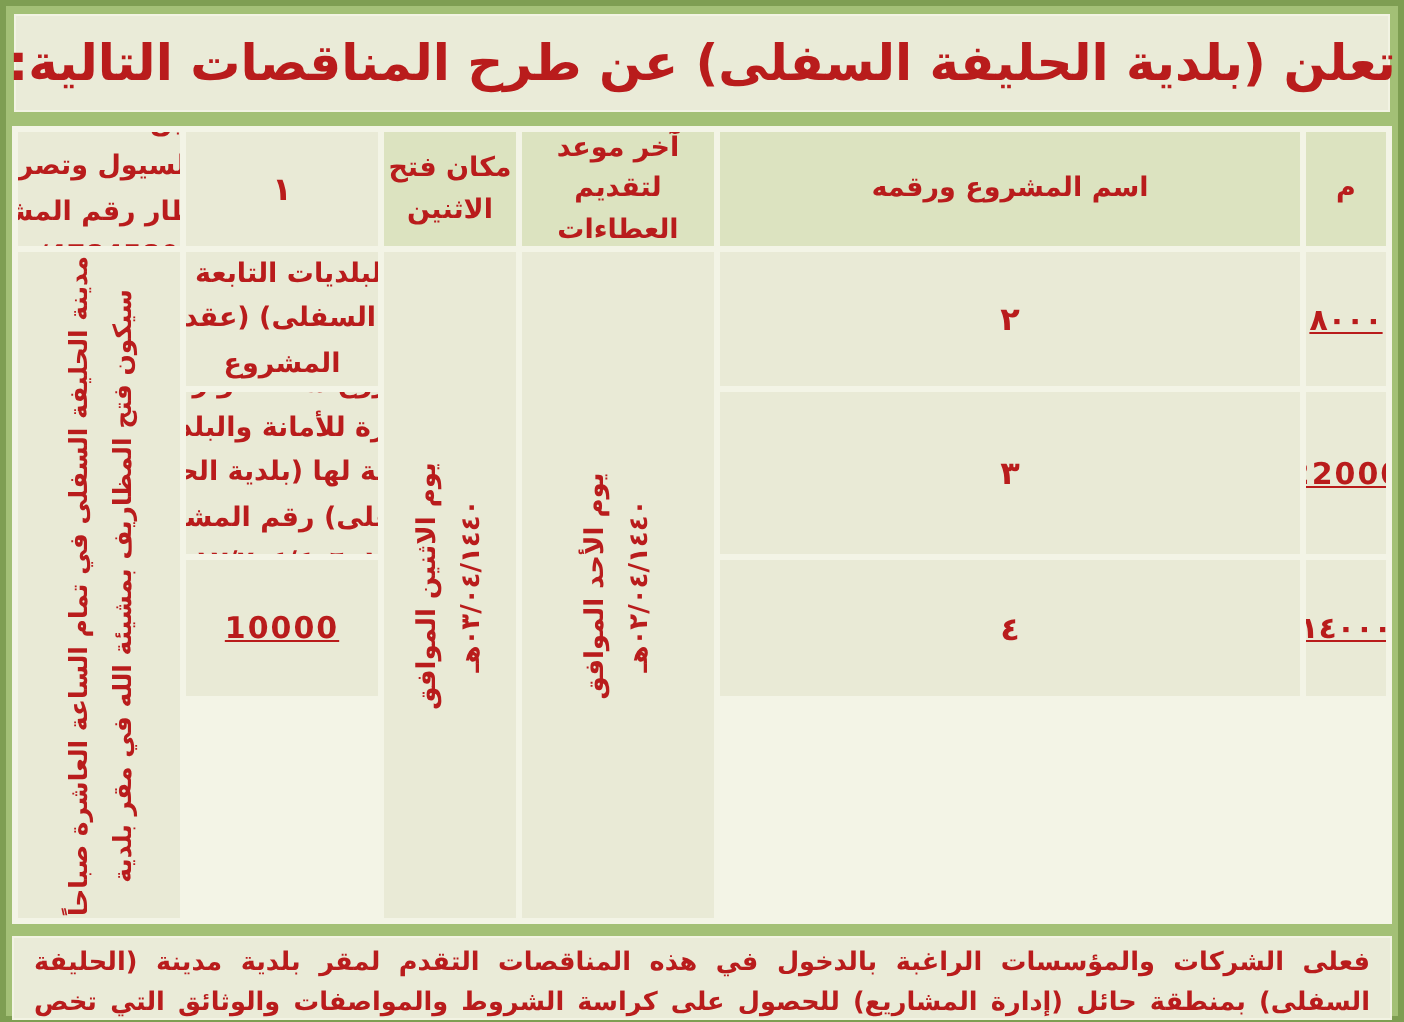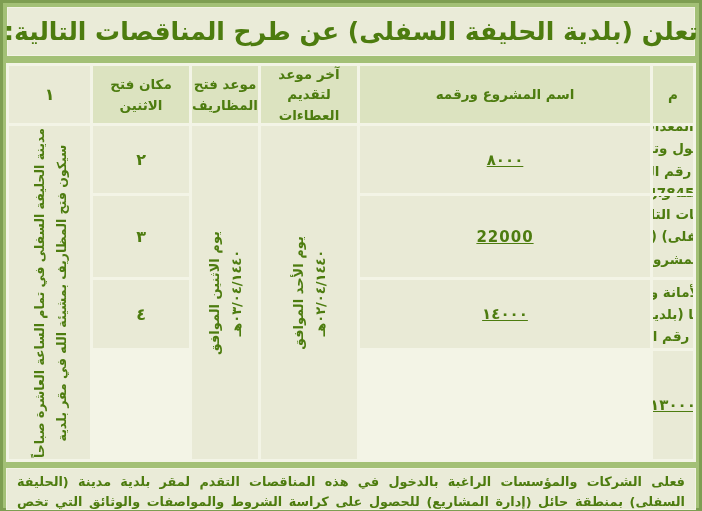--- a/index.html
+++ b/index.html
@@ -1,20 +1,20 @@
 <!DOCTYPE html>
 <html lang="ar" dir="rtl"><head>
 <meta charset="utf-8">
 <style>
   html,body { margin:0; padding:0; }
   body { font-family:"DejaVu Sans", sans-serif; }
   .page {
     position:relative; width:702px; height:511px; box-sizing:border-box;
     background:#a3c076; border:3px solid #7e9e52; padding:3px;
-    direction:rtl; color:#4d7c0f;
+    direction:rtl; color:#b91c1c;
   }
   .title-bar {
     background:#eaebd8; height:47px; margin:1px 1px 0 1px;
     display:flex; align-items:center; justify-content:center;
     border:1px solid #f2f3e3;
   }
   .title-bar .t {
     font-size:25px; font-weight:bold; letter-spacing:-0.5px; white-space:nowrap;
   }
   .grid {
@@ -59,21 +59,20 @@
 
   <div class="title-bar">
     <div class="t">تعلن (بلدية الحليفة السفلى) عن طرح المناقصات التالية:</div>
   </div>
 
   <div class="grid">
 
     <div class="cell hcell">م</div>
     <div class="cell hcell">اسم المشروع ورقمه</div>
     <div class="cell hcell">آخر موعد لتقديم العطاءات</div>
-    <div class="cell hcell">موعد فتح المظاريف</div>
     <div class="cell hcell">مكان فتح الاثنين</div>
 
     <div class="cell bcell num">١</div>
     <div class="cell bcell proj">مشروع تأمين المعدات الخاصة بدرء أخطار السيول وتصريف مياه الأمطار رقم المشروع ٠١٩/٠١٢/٠٠١/4784580000/٣١١١٢</div>
 
     <div class="cell bcell vcell c3 span4">
       <span class="vstrip sleft">يوم الأحد الموافق</span>
       <span class="vstrip sright">٠٢/٠٤/١٤٤٠هـ</span>
     </div>
     <div class="cell bcell vcell c4 span4">
@@ -90,21 +89,21 @@
 
     <div class="cell bcell num">٢</div>
     <div class="cell bcell proj">مشروع سفلتة وأرصفة وإنارة للأمانة والبلديات التابعة لها (بلدية الحليفة السفلى) (عقد ٢) رقم المشروع ٠١٩/٠١٢/٠٠١/٤٠٦٠١٠٦٠٠/٣١١١٣١١١</div>
     <div class="cell bcell price">22000</div>
 
     <div class="cell bcell num">٣</div>
     <div class="cell bcell proj">مشروع سفلتة وأرصفة وإنارة للأمانة والبلديات التابعة لها (بلدية الحليفة السفلى) رقم المشروع؛ ٠١٩/٠١٢/٧٠٤/٤٠٦٠١٩٩٠١</div>
     <div class="cell bcell price">١٤٠٠٠</div>
 
     <div class="cell bcell num">٤</div>
-    <div class="cell bcell price">١٣٠٠٠</div>
+    <div class="cell bcell price">10000</div>
 
   </div>
 
   <div class="footer-bar">
     <div class="f">فعلى الشركات والمؤسسات الراغبة بالدخول في هذه المناقصات التقدم لمقر بلدية مدينة (الحليفة السفلى) بمنطقة حائل (إدارة المشاريع) للحصول على كراسة الشروط والمواصفات والوثائق التي تخص المناقصة ويجب أن تكون جميع الوثائق سارية المفعول تسليم العطاءات لإدارة المشاريع في اليوم المحدد.</div>
   </div>
 
 </div>
 
 </body></html>

